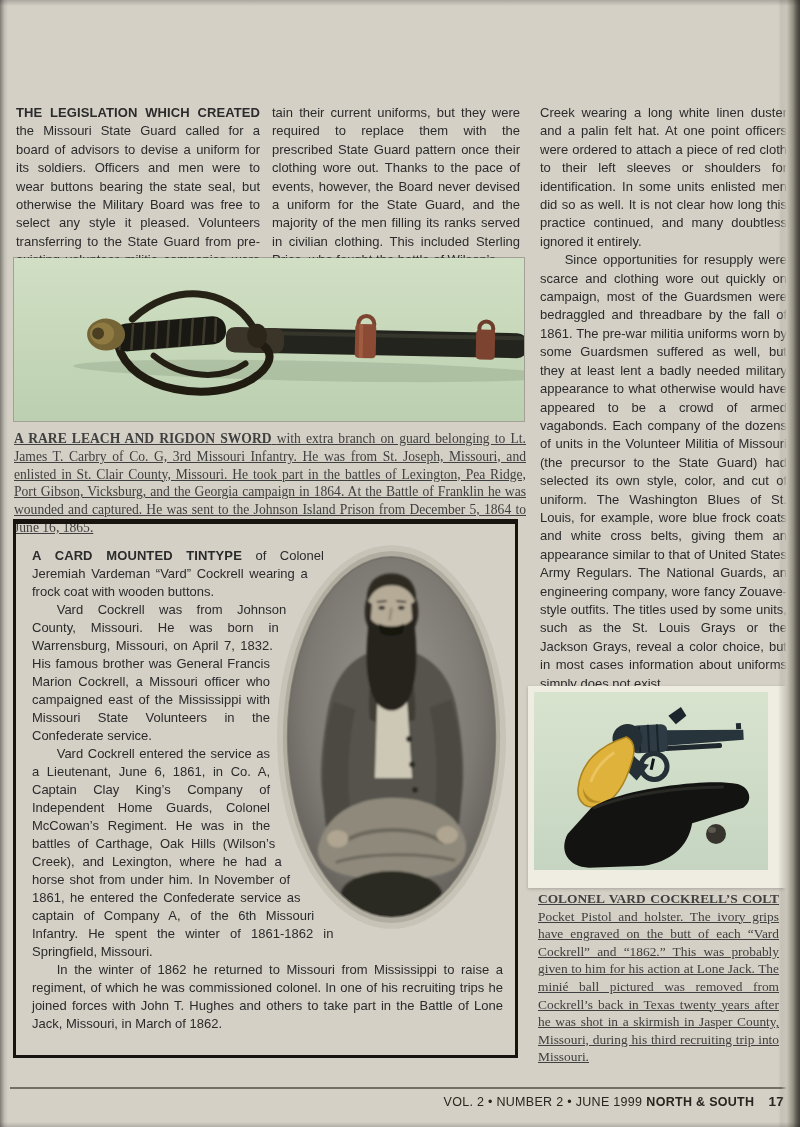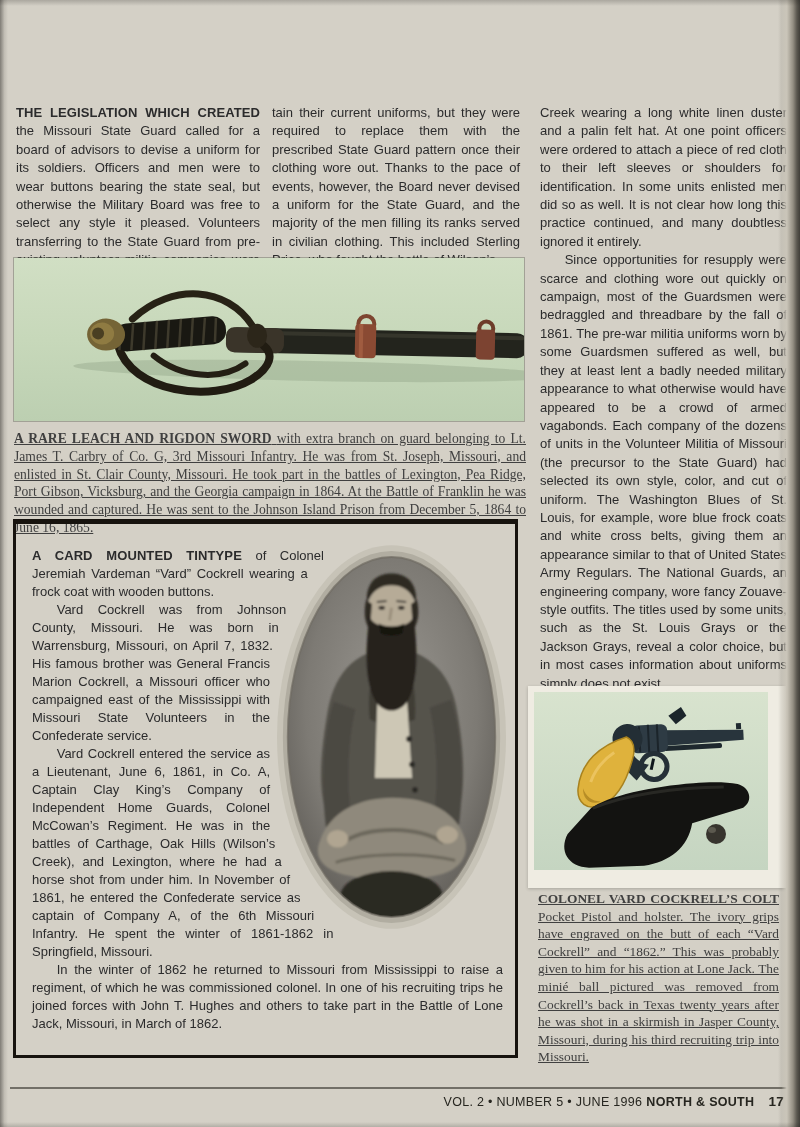--- a/index.html
+++ b/index.html
@@ -220,20 +220,20 @@
     </svg>
   </div>
 
   <div class="caption-serif" id="colt-caption">
     <span class="caption-lead">COLONEL VARD COCKRELL’S COLT</span>
     <span>Pocket Pistol and holster. The ivory grips have engraved on the butt of each “Vard Cockrell” and “1862.” This was probably given to him for his action at Lone Jack. The minié ball pictured was removed from Cockrell’s back in Texas twenty years after he was shot in a skirmish in Jasper County, Missouri, during his third recruiting trip into Missouri.</span>
   </div>
 
   <div class="footer-rule"></div>
   <div class="footer">
-    <span>VOL. 2 • NUMBER 5 • JUNE 1996</span><span class="mag">NORTH &amp; SOUTH</span><span class="pageno">17</span>
+    <span>VOL. 2 • NUMBER 2 • JUNE 1999</span><span class="mag">NORTH &amp; SOUTH</span><span class="pageno">17</span>
   </div>
 
   <div class="edge-left"></div>
   <div class="edge-right"></div>
   <div class="edge-top"></div>
   <div class="edge-bottom"></div>
 </div>
 
 </body></html>

